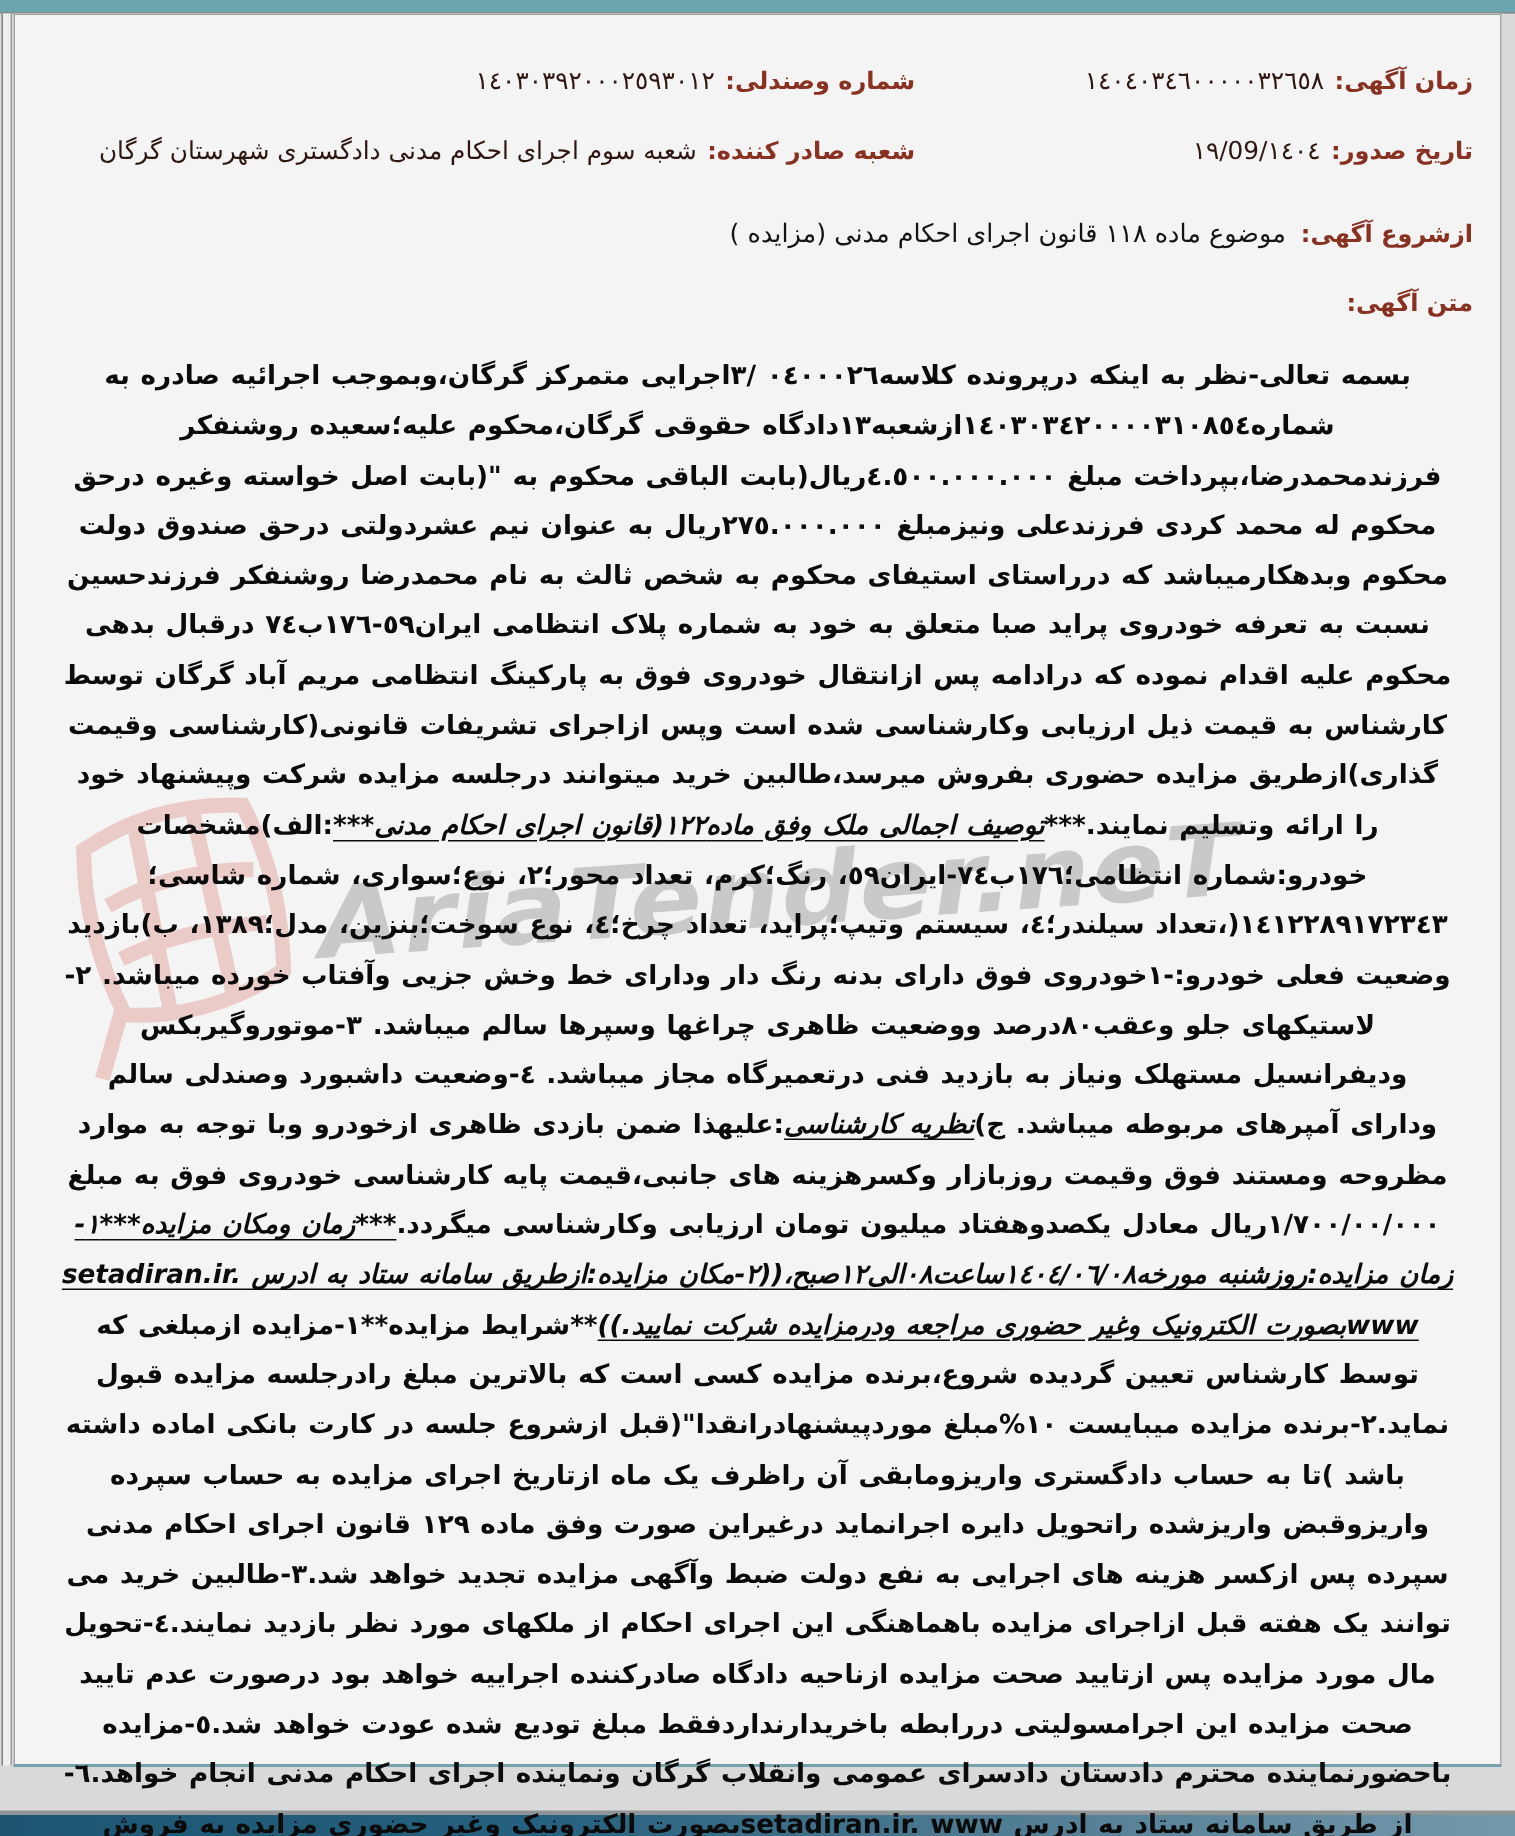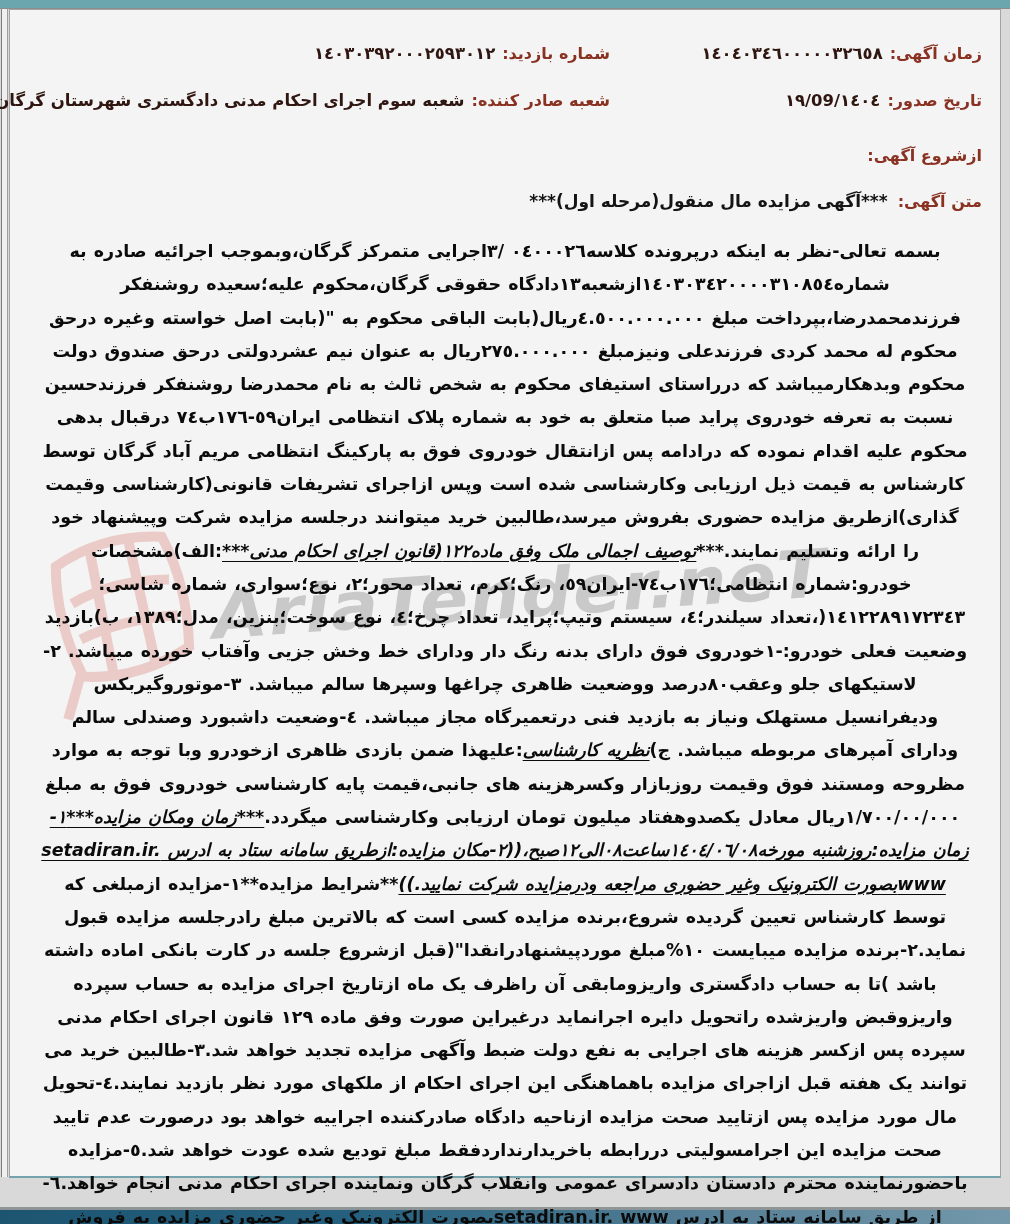--- a/index.html
+++ b/index.html
@@ -15,21 +15,21 @@
     background:#f4f4f5;border:1px solid #a3a3a3;border-bottom:2px solid #74a3ad;
   }
   .bottombar{position:absolute;bottom:0;left:0;right:0;height:14px;
     background:linear-gradient(90deg,#1d5571 0%,#25607e 35%,#557f96 70%,#7398ab 100%);
     border-top:3px solid #8f9496;}
   .content{position:relative;z-index:2;direction:rtl;padding:34px 18px 0 18px;}
   .hrow{display:flex;margin-bottom:28px;align-items:baseline;}
   .hcell{display:flex;gap:7px;align-items:baseline;}
   .hcell.col-right{width:372px;flex:none;}
   .lbl{color:#8a3222;font-weight:700;font-size:16px;white-space:nowrap;}
-  .val{color:#2f1610;font-weight:700;font-size:16.5px;white-space:nowrap;}
+  .val{color:#2f1610;font-weight:400;font-size:16.5px;white-space:nowrap;}
   .subject-row{display:flex;gap:10px;margin-top:36px;align-items:baseline;}
   .subject-row .val,.notice-row .val{font-size:17px;color:#141414;white-space:normal;}
   .notice-row{display:flex;gap:10px;margin-top:26px;align-items:baseline;}
   .body-text{
     margin:24px 12px 0 12px;
     direction:rtl;text-align:center;
     font-size:17.5px;font-weight:700;color:#0b0b0b;
     line-height:33.3px;word-spacing:1px;
   }
   .body-text .u{text-decoration:underline;text-underline-offset:4px;font-style:italic;}
@@ -68,43 +68,43 @@
   </div>
 
   <div class="content">
 
     <div class="hrow">
       <div class="hcell col-right">
         <span class="lbl">زمان آگهی:</span>
         <span class="val">١٤٠٤٠٣٤٦٠٠٠٠٠٣٢٦٥٨</span>
       </div>
       <div class="hcell">
-        <span class="lbl">شماره بازدید:</span>
+        <span class="lbl">شماره وصندلی:</span>
         <span class="val">١٤٠٣٠٣٩٢٠٠٠٢٥٩٣٠١٢</span>
       </div>
     </div>
 
     <div class="hrow">
       <div class="hcell col-right">
         <span class="lbl">تاریخ صدور:</span>
         <span class="val">١٤٠٤/09/١٩</span>
       </div>
       <div class="hcell">
         <span class="lbl">شعبه صادر کننده:</span>
         <span class="val">شعبه سوم اجرای احکام مدنی دادگستری شهرستان گرگان</span>
       </div>
     </div>
 
     <div class="subject-row">
       <span class="lbl">ازشروع آگهی:</span>
+      <span class="val">موضوع ماده ١١٨ قانون اجرای احکام مدنی (مزایده )</span>
     </div>
 
     <div class="notice-row">
       <span class="lbl">متن آگهی:</span>
-      <span class="val">***آگهی مزایده مال منقول(مرحله اول)***</span>
     </div>
 
     <div class="body-text"><span>بسمه تعالی-نظر به اینکه درپرونده کلاسه٠٤٠٠٠٢٦ /٣اجرایی متمرکز گرگان،وبموجب اجرائیه صادره به شماره١٤٠٣٠٣٤٢٠٠٠٠٣١٠٨٥٤ازشعبه١٣دادگاه حقوقی گرگان،محکوم علیه؛سعیده روشنفکر فرزندمحمدرضا،بپرداخت مبلغ ٤.٥٠٠.٠٠٠.٠٠٠ریال(بابت الباقی محکوم به "(بابت اصل خواسته وغیره درحق محکوم له محمد کردی فرزندعلی ونیزمبلغ ٢٧٥.٠٠٠.٠٠٠ریال به عنوان نیم عشردولتی درحق صندوق دولت محکوم وبدهکارمیباشد که درراستای استیفای محکوم به شخص ثالث به نام محمدرضا روشنفکر فرزندحسین نسبت به تعرفه خودروی پراید صبا متعلق به خود به شماره پلاک انتظامی ایران٥٩-١٧٦ب٧٤ درقبال بدهی محکوم علیه اقدام نموده که درادامه پس ازانتقال خودروی فوق به پارکینگ انتظامی مریم آباد گرگان توسط کارشناس به قیمت ذیل ارزیابی وکارشناسی شده است وپس ازاجرای تشریفات قانونی(کارشناسی وقیمت گذاری)ازطریق مزایده حضوری بفروش میرسد،طالبین خرید میتوانند درجلسه مزایده شرکت وپیشنهاد خود را ارائه وتسلیم نمایند.***</span><span class="u">توصیف اجمالی ملک وفق ماده١٢٢(قانون اجرای احکام مدنی***</span><span>:الف)مشخصات خودرو:شماره انتظامی؛١٧٦ب٧٤-ایران٥٩، رنگ؛کرم، تعداد محور؛٢، نوع؛سواری، شماره شاسی؛١٤١٢٢٨٩١٧٢٣٤٣(،تعداد سیلندر؛٤، سیستم وتیپ؛پراید، تعداد چرخ؛٤، نوع سوخت؛بنزین، مدل؛١٣٨٩، ب)بازدید وضعیت فعلی خودرو:-١خودروی فوق دارای بدنه رنگ دار ودارای خط وخش جزیی وآفتاب خورده میباشد. ٢-لاستیکهای جلو وعقب٨٠درصد ووضعیت ظاهری چراغها وسپرها سالم میباشد. ٣-موتوروگیربکس ودیفرانسیل مستهلک ونیاز به بازدید فنی درتعمیرگاه مجاز میباشد. ٤-وضعیت داشبورد وصندلی سالم ودارای آمپرهای مربوطه میباشد. ج)</span><span class="u">نظریه کارشناسی</span><span>:علیهذا ضمن بازدی ظاهری ازخودرو وبا توجه به موارد مظروحه ومستند فوق وقیمت روزبازار وکسرهزینه های جانبی،قیمت پایه کارشناسی خودروی فوق به مبلغ ١/٧٠٠/٠٠/٠٠٠ریال معادل یکصدوهفتاد میلیون تومان ارزیابی وکارشناسی میگردد.</span><span class="u">***زمان ومکان مزایده***١-زمان مزایده:روزشنبه مورخه١٤٠٤/٠٦/٠٨ساعت٠٨الی١٢صبح،((٢-مکان مزایده:ازطریق سامانه ستاد به ادرس </span><span class="u ltr">setadiran.ir. www</span><span class="u">بصورت الکترونیک وغیر حضوری مراجعه ودرمزایده شرکت نمایید.))</span><span>**شرایط مزایده**١-مزایده ازمبلغی که توسط کارشناس تعیین گردیده شروع،برنده مزایده کسی است که بالاترین مبلغ رادرجلسه مزایده قبول نماید.٢-برنده مزایده میبایست ١٠%مبلغ موردپیشنهادرانقدا"(قبل ازشروع جلسه در کارت بانکی اماده داشته باشد )تا به حساب دادگستری واریزومابقی آن راظرف یک ماه ازتاریخ اجرای مزایده به حساب سپرده واریزوقبض واریزشده راتحویل دایره اجرانماید درغیراین صورت وفق ماده ١٢٩ قانون اجرای احکام مدنی سپرده پس ازکسر هزینه های اجرایی به نفع دولت ضبط وآگهی مزایده تجدید خواهد شد.٣-طالبین خرید می توانند یک هفته قبل ازاجرای مزایده باهماهنگی این اجرای احکام از ملکهای مورد نظر بازدید نمایند.٤-تحویل مال مورد مزایده پس ازتایید صحت مزایده ازناحیه دادگاه صادرکننده اجراییه خواهد بود درصورت عدم تایید صحت مزایده این اجرامسولیتی دررابطه باخریدارنداردفقط مبلغ تودیع شده عودت خواهد شد.٥-مزایده باحضورنماینده محترم دادستان دادسرای عمومی وانقلاب گرگان ونماینده اجرای احکام مدنی انجام خواهد.٦-از طریق سامانه ستاد به ادرس </span><span class="ltr">setadiran.ir. www</span><span>بصورت الکترونیک وغیر حضوری مزایده به فروش میرود.))</span></div>
 
   </div>
 </div>
 
 <div class="bottombar"></div>
 
 </body></html>

